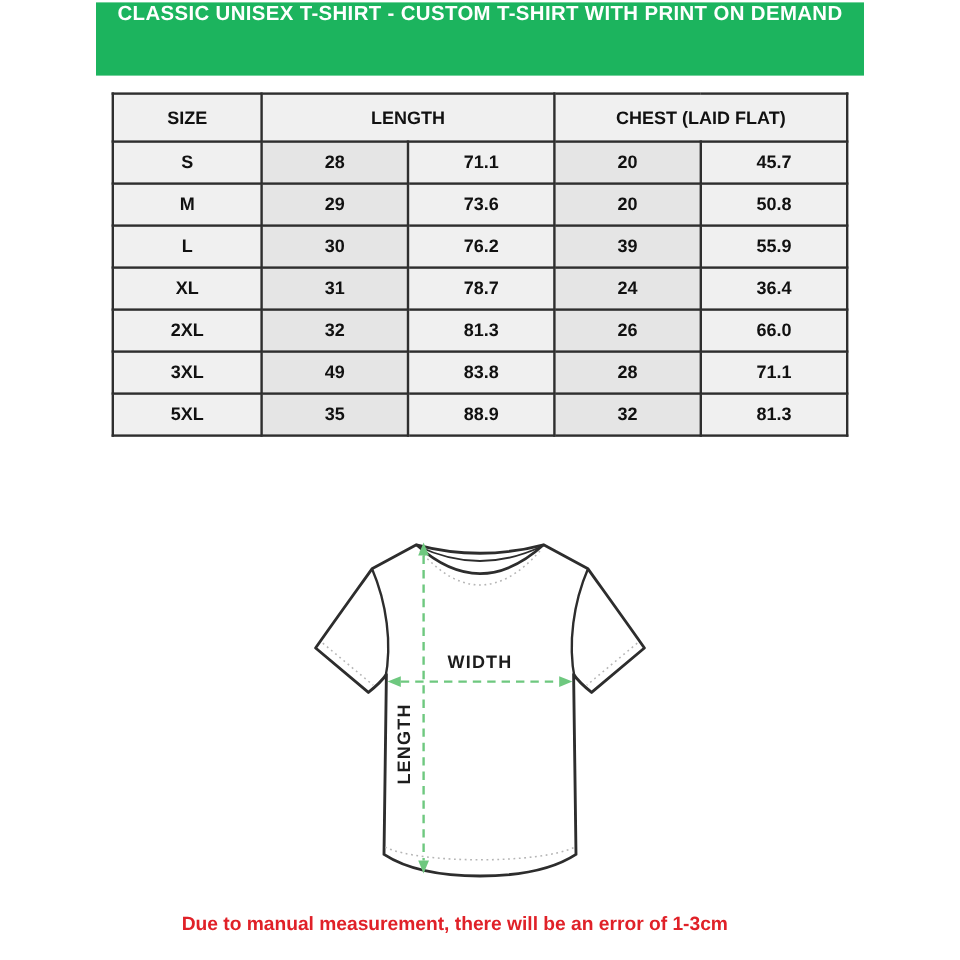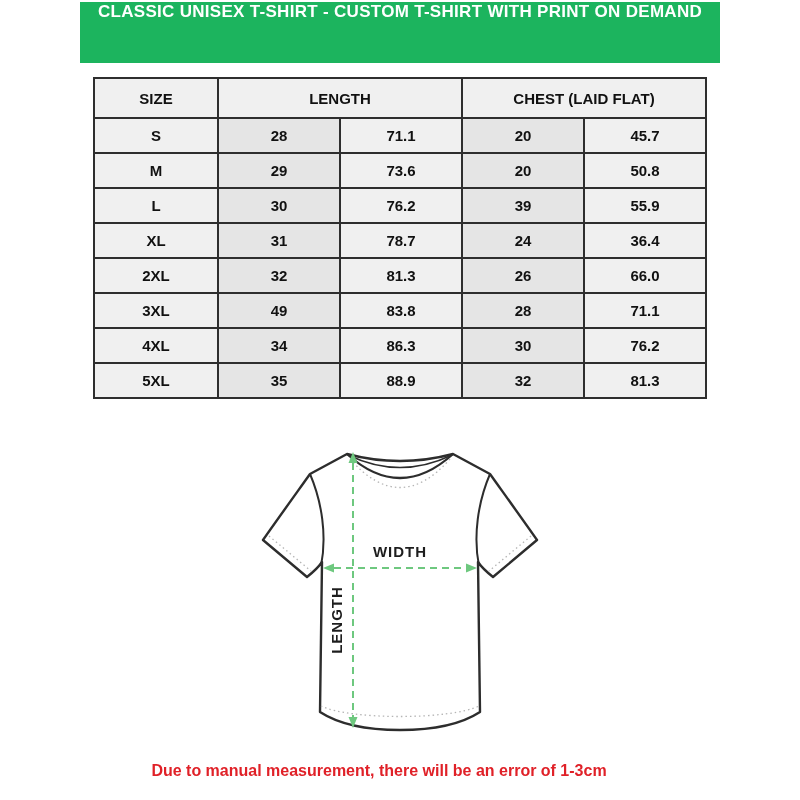--- a/index.html
+++ b/index.html
@@ -143,27 +143,20 @@
         <td>81.3</td>
         <td class="white-cell">26</td>
         <td>66.0</td>
       </tr>
       <tr>
         <td>3XL</td>
         <td class="white-cell">49</td>
         <td>83.8</td>
         <td class="white-cell">28</td>
         <td>71.1</td>
-      </tr>
-      <tr>
-        <td>4XL</td>
-        <td class="white-cell">34</td>
-        <td>86.3</td>
-        <td class="white-cell">30</td>
-        <td>76.2</td>
       </tr>
       <tr>
         <td>5XL</td>
         <td class="white-cell">35</td>
         <td>88.9</td>
         <td class="white-cell">32</td>
         <td>81.3</td>
       </tr>
     </tbody>
   </table>

